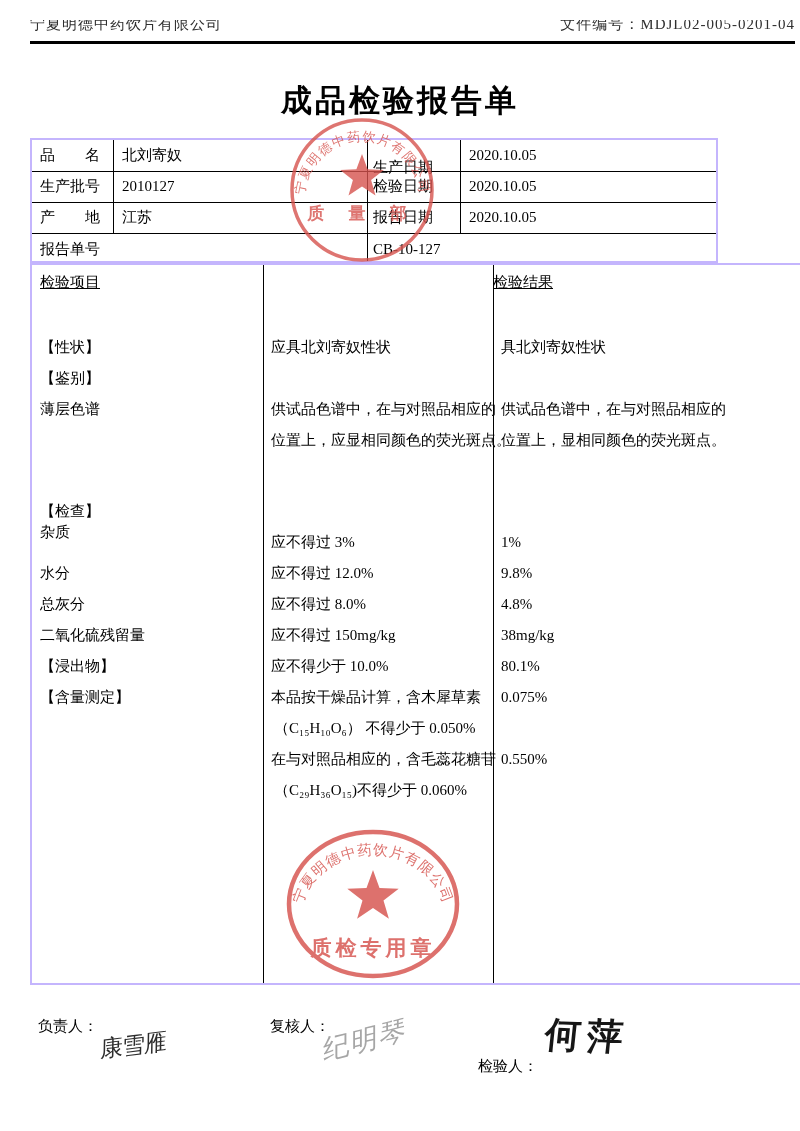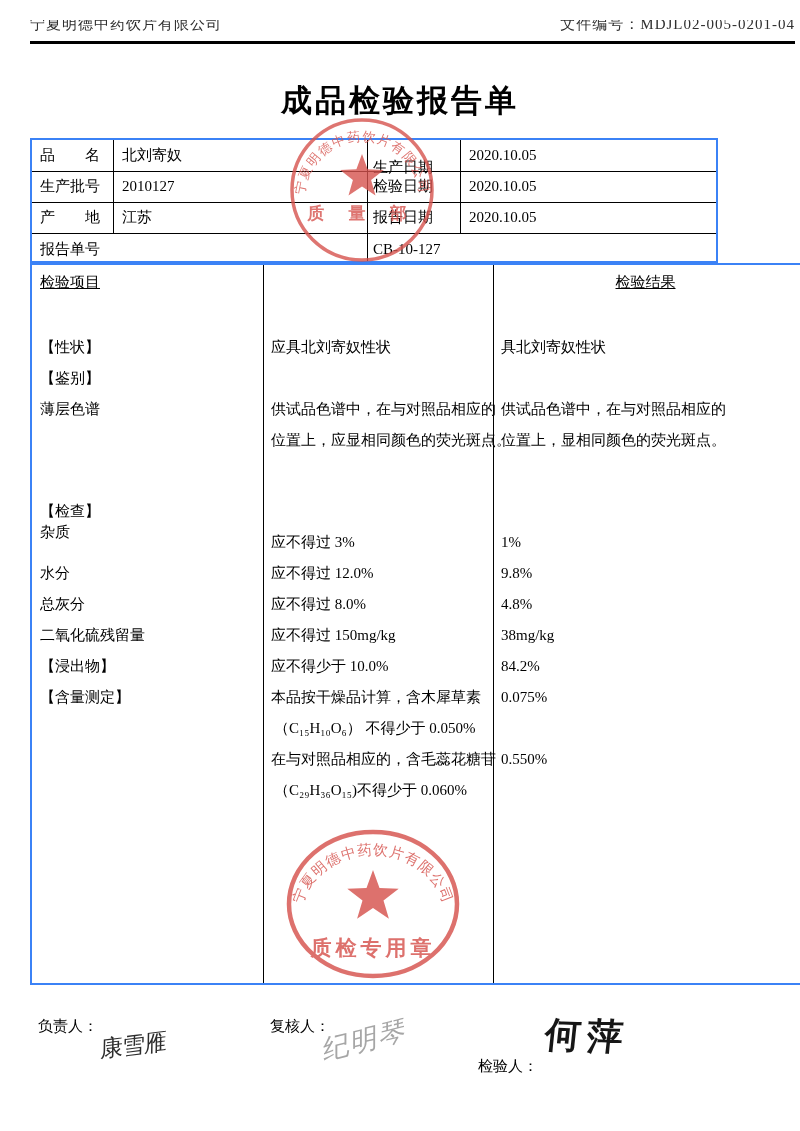--- a/index.html
+++ b/index.html
@@ -13,21 +13,21 @@
   }
   
   .hdr-clip{position:absolute;top:20px;left:30px;width:765px;height:20px;overflow:hidden;}
   .hdr-inner{position:relative;margin-top:-5px;display:flex;justify-content:space-between;
              font-size:15px;color:#2f2f2f;letter-spacing:1px;}
   .hdr-rule{position:absolute;top:41px;left:30px;width:765px;height:0;border-top:3px solid #000;}
   
   .title{position:absolute;top:80px;left:0;width:100%;text-align:center;
          font-size:31px;font-weight:bold;letter-spacing:3px;}
   
-  .tbl{position:absolute;border:2px solid #3b82f6;box-sizing:border-box;background:transparent;text-decoration:underline;}
+  .tbl{position:absolute;border:2px solid #c4b5fd;box-sizing:border-box;background:transparent;text-decoration:underline;}
   .hline{position:absolute;left:0;width:100%;height:0;border-top:1px solid #000;}
   .vline{position:absolute;top:0;width:0;border-left:1px solid #000;}
   .cell{position:absolute;font-size:15px;line-height:20px;white-space:nowrap;}
   .u{text-decoration:underline;}
   
   .sig-label{position:absolute;font-size:15px;}
   .sig{position:absolute;white-space:nowrap;font-family:"Liberation Serif","DejaVu Serif",serif;}
   .sig-1{font-size:23px;color:#2d2d2d;transform:rotate(-7deg) skewX(-8deg);letter-spacing:-1px;}
   .sig-2{font-size:27px;color:#a6a6a6;transform:rotate(-14deg) skewX(-14deg);letter-spacing:2px;}
   .sig-3{font-size:36px;color:#161616;font-weight:bold;transform:rotate(2deg) skewX(-4deg);letter-spacing:6px;}
@@ -74,21 +74,21 @@
 
     <div class="cell" style="left:8px;top:99px;">报告单号</div>
     <div class="cell" style="left:341px;top:99px;">CB-10-127</div>
   </div>
 
   <div class="tbl" style="left:30px;top:263px;width:800px;height:722px;">
     <div class="vline" style="left:231px;height:718px;"></div>
     <div class="vline" style="left:461px;height:718px;"></div>
 
     <div class="cell u" style="left:8px;top:7px;">检验项目</div>
-    <div class="cell u" style="left:461px;top:7px;width:225px;text-align:center;padding-left:40px;">检验结果</div>
+    <div class="cell u" style="left:461px;top:7px;width:225px;text-align:left;">检验结果</div>
 
     <div>
       <div class="cell" style="left:8px;top:72px;">【性状】</div>
       <div class="cell" style="left:239px;top:72px;">应具北刘寄奴性状</div>
       <div class="cell" style="left:469px;top:72px;">具北刘寄奴性状</div>
     </div>
     <div>
       <div class="cell" style="left:8px;top:103px;">【鉴别】</div>
       <div class="cell" style="left:239px;top:103px;"></div>
       <div class="cell" style="left:469px;top:103px;"></div>
@@ -124,21 +124,21 @@
       <div class="cell" style="left:469px;top:329px;">4.8%</div>
     </div>
     <div>
       <div class="cell" style="left:8px;top:360px;">二氧化硫残留量</div>
       <div class="cell" style="left:239px;top:360px;">应不得过 150mg/kg</div>
       <div class="cell" style="left:469px;top:360px;">38mg/kg</div>
     </div>
     <div>
       <div class="cell" style="left:8px;top:391px;">【浸出物】</div>
       <div class="cell" style="left:239px;top:391px;">应不得少于 10.0%</div>
-      <div class="cell" style="left:469px;top:391px;">84.2%</div>
+      <div class="cell" style="left:469px;top:391px;">80.1%</div>
     </div>
     <div>
       <div class="cell" style="left:8px;top:422px;">【含量测定】</div>
       <div class="cell" style="left:239px;top:422px;">本品按干燥品计算，含木犀草素</div>
       <div class="cell" style="left:469px;top:422px;">0.075%</div>
     </div>
     <div>
       <div class="cell" style="left:8px;top:453px;"></div>
       <div class="cell" style="left:242px;top:453px;">（C₁₅H₁₀O₆） 不得少于 0.050%</div>
       <div class="cell" style="left:469px;top:453px;"></div>

